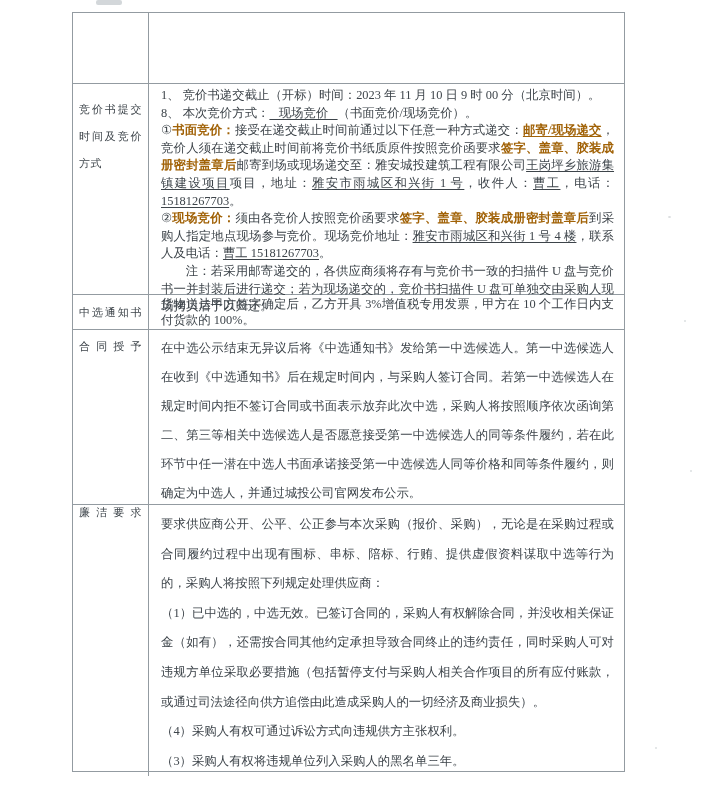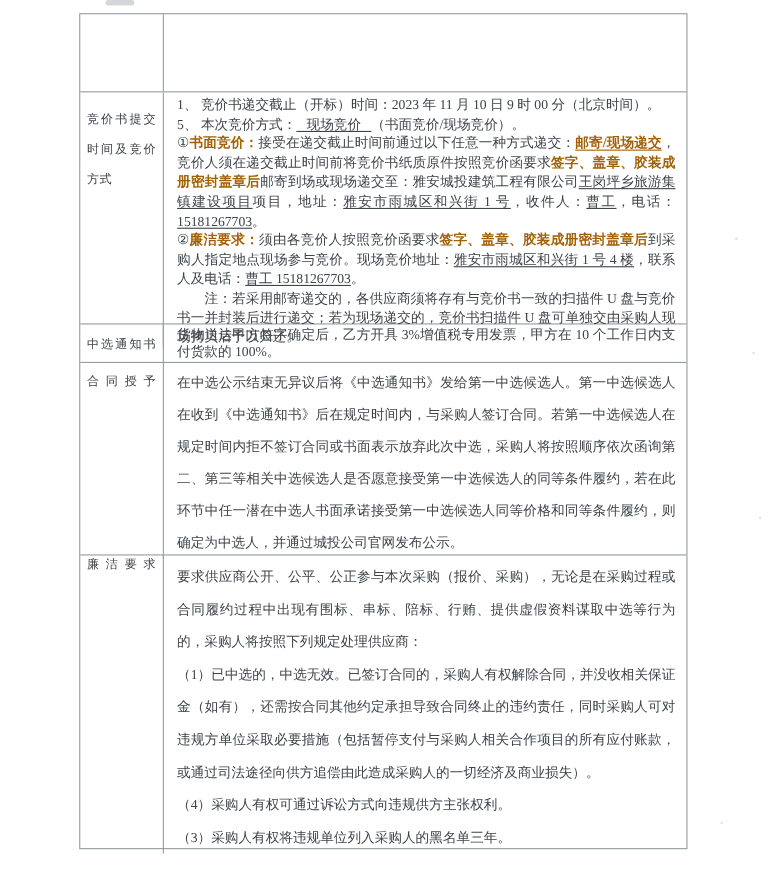--- a/index.html
+++ b/index.html
@@ -91,23 +91,23 @@
       </div>
       <div class="ccell"></div>
     </div>
 
     <div class="trow row-submission">
       <div class="lcell">
         <span class="lbl">竞价书提交时间及竞价方式</span>
       </div>
       <div class="ccell">
         <p><span>1、 竞价书递交截止（开标）时间：2023 年 11 月 10 日 9 时 00 分（北京时间）。</span></p>
-        <p><span>5、 本次竞价方式：</span><span class="u">&nbsp;&nbsp;&nbsp;现场竞价&nbsp;&nbsp;&nbsp;</span><span>（书面竞价/现场竞价）。</span></p>
+        <p><span>8、 本次竞价方式：</span><span class="u">&nbsp;&nbsp;&nbsp;现场竞价&nbsp;&nbsp;&nbsp;</span><span>（书面竞价/现场竞价）。</span></p>
         <p><span>①</span><span class="b">书面竞价：</span><span>接受在递交截止时间前通过以下任意一种方式递交：</span><span class="b u">邮寄/现场递交</span><span>，竞价人须在递交截止时间前将竞价书纸质原件按照竞价函要求</span><span class="b">签字、盖章、胶装成册密封盖章后</span><span>邮寄到场或现场递交至：雅安城投建筑工程有限公司</span><span class="u">王岗坪乡旅游集镇建设项目</span><span>项目，地址：</span><span class="u">雅安市雨城区和兴街 1 号</span><span>，收件人：</span><span class="u">曹工</span><span>，电话：</span><span class="u">15181267703</span><span>。</span></p>
-        <p><span>②</span><span class="b">廉洁要求：</span><span>须由各竞价人按照竞价函要求</span><span class="b">签字、盖章、胶装成册密封盖章后</span><span>到采购人指定地点现场参与竞价。现场竞价地址：</span><span class="u">雅安市雨城区和兴街 1 号 4 楼</span><span>，联系人及电话：</span><span class="u">曹工 15181267703</span><span>。</span></p>
+        <p><span>②</span><span class="b">现场竞价：</span><span>须由各竞价人按照竞价函要求</span><span class="b">签字、盖章、胶装成册密封盖章后</span><span>到采购人指定地点现场参与竞价。现场竞价地址：</span><span class="u">雅安市雨城区和兴街 1 号 4 楼</span><span>，联系人及电话：</span><span class="u">曹工 15181267703</span><span>。</span></p>
         <p class="note-para"><span>注：若采用邮寄递交的，各供应商须将存有与竞价书一致的扫描件 U 盘与竞价书一并封装后进行递交；若为现场递交的，竞价书扫描件 U 盘可单独交由采购人现场拷贝后予以归还。</span></p>
       </div>
     </div>
 
     <div class="trow row-payment">
       <div class="lcell">
         <span class="lbl">中选通知书</span>
       </div>
       <div class="ccell">
         <p><span>货物送达甲方签字确定后，乙方开具 3%增值税专用发票，甲方在 10 个工作日内支付货款的 100%。</span></p>

